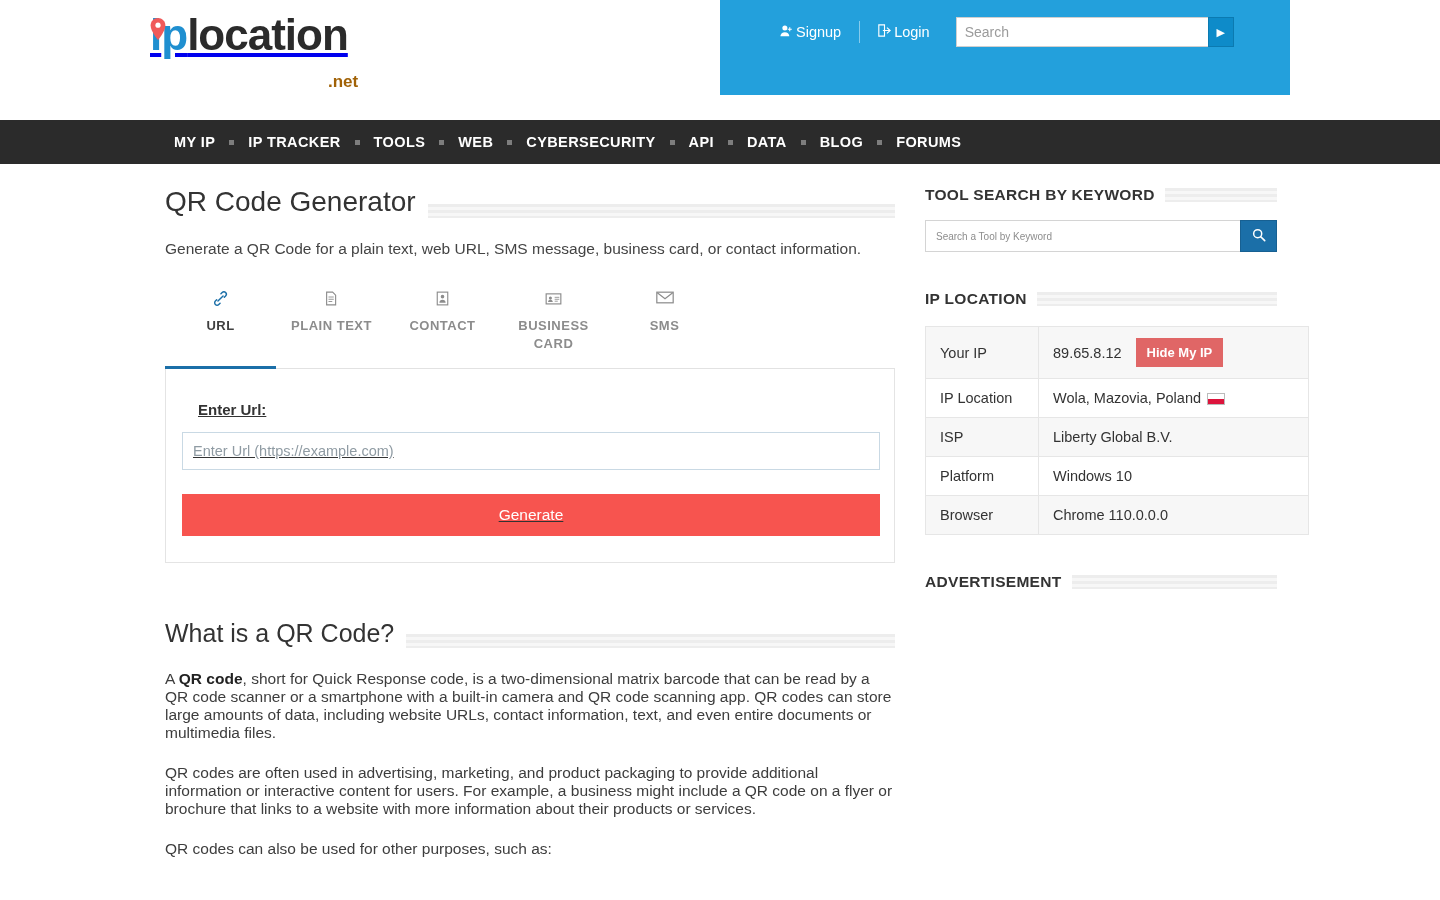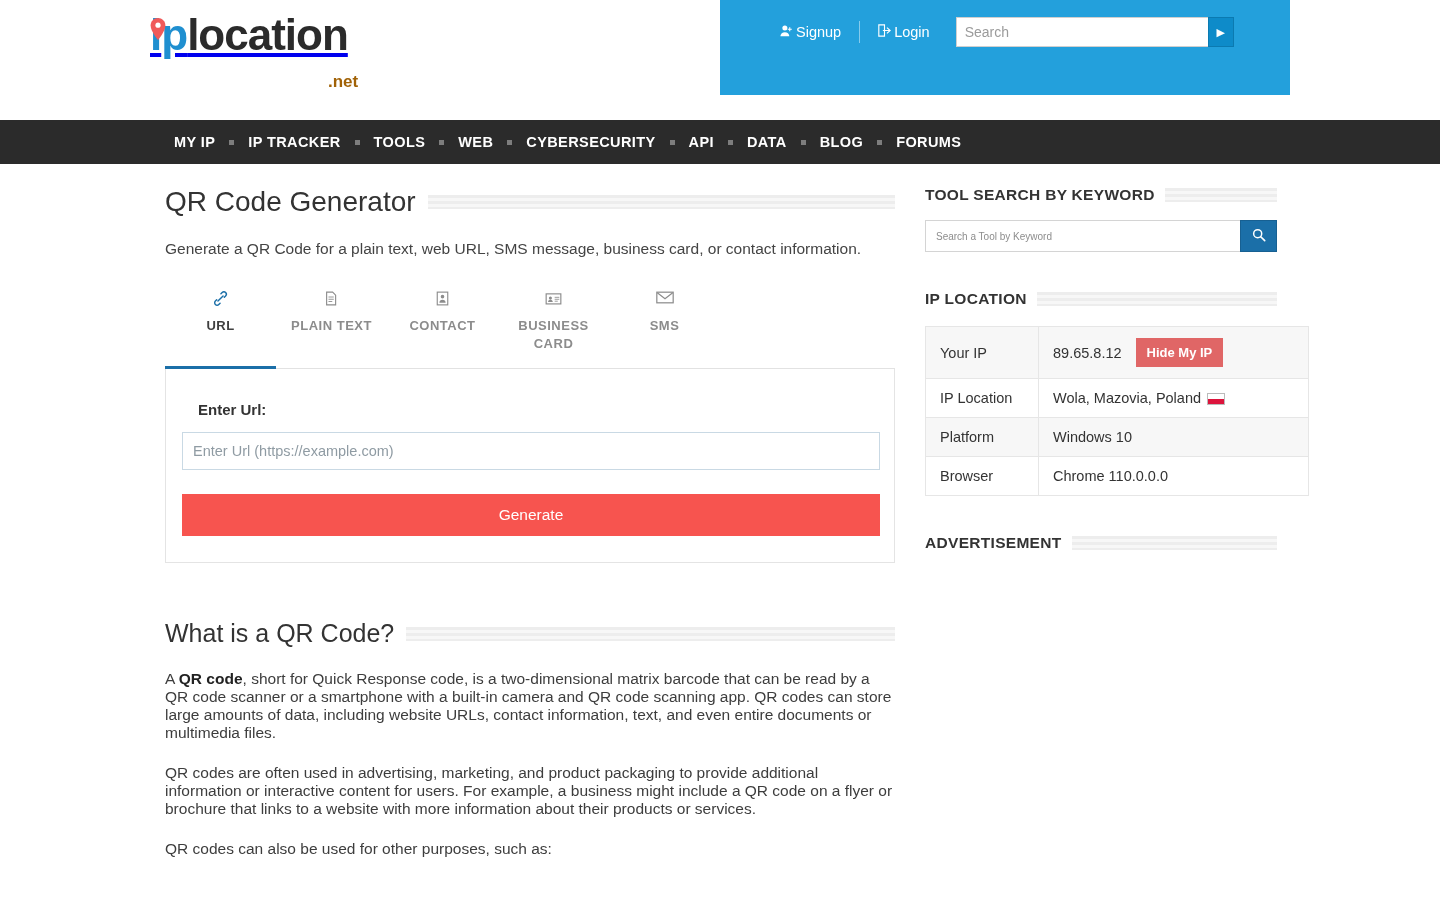--- a/index.html
+++ b/index.html
@@ -145,21 +145,21 @@
     margin-left: 165px;
   }
   .side-col {
     width: 352px;
     margin-left: 30px;
   }
 
   
   .head-row {
     display: flex;
-    align-items: center;
+    align-items: flex-end;
     gap: 12px;
   }
   h1.title {
     font-size: 28px;
     font-weight: normal;
     color: #333;
     margin: 0;
     white-space: nowrap;
   }
   .hatch {
@@ -208,20 +208,21 @@
     color: #404040;
     border-bottom-color: #1b6fa8;
   }
 
   
   .form-card {
     border: 1px solid #e4e4e4;
     border-top: none;
     margin-top: 0;
     padding: 32px 16px 26px 16px;
+    text-decoration: underline;
   }
   .form-label {
     font-size: 15px;
     font-weight: bold;
     color: #333;
     margin: 0 0 14px 16px;
   }
   .url-input {
     display: block;
     width: 698px;
@@ -531,20 +532,24 @@
             </div>
           </td>
         </tr>
         <tr>
           <td class="k">IP Location</td>
           <td>
             <span>Wola, Mazovia, Poland</span><span class="flag"></span>
           </td>
         </tr>
         <tr>
+          <td class="k">ISP</td>
+          <td>Liberty Global B.V.</td>
+        </tr>
+        <tr>
           <td class="k">Platform</td>
           <td>Windows 10</td>
         </tr>
         <tr>
           <td class="k">Browser</td>
           <td>Chrome 110.0.0.0</td>
         </tr>
       </tbody>
         </table>
     </div>

